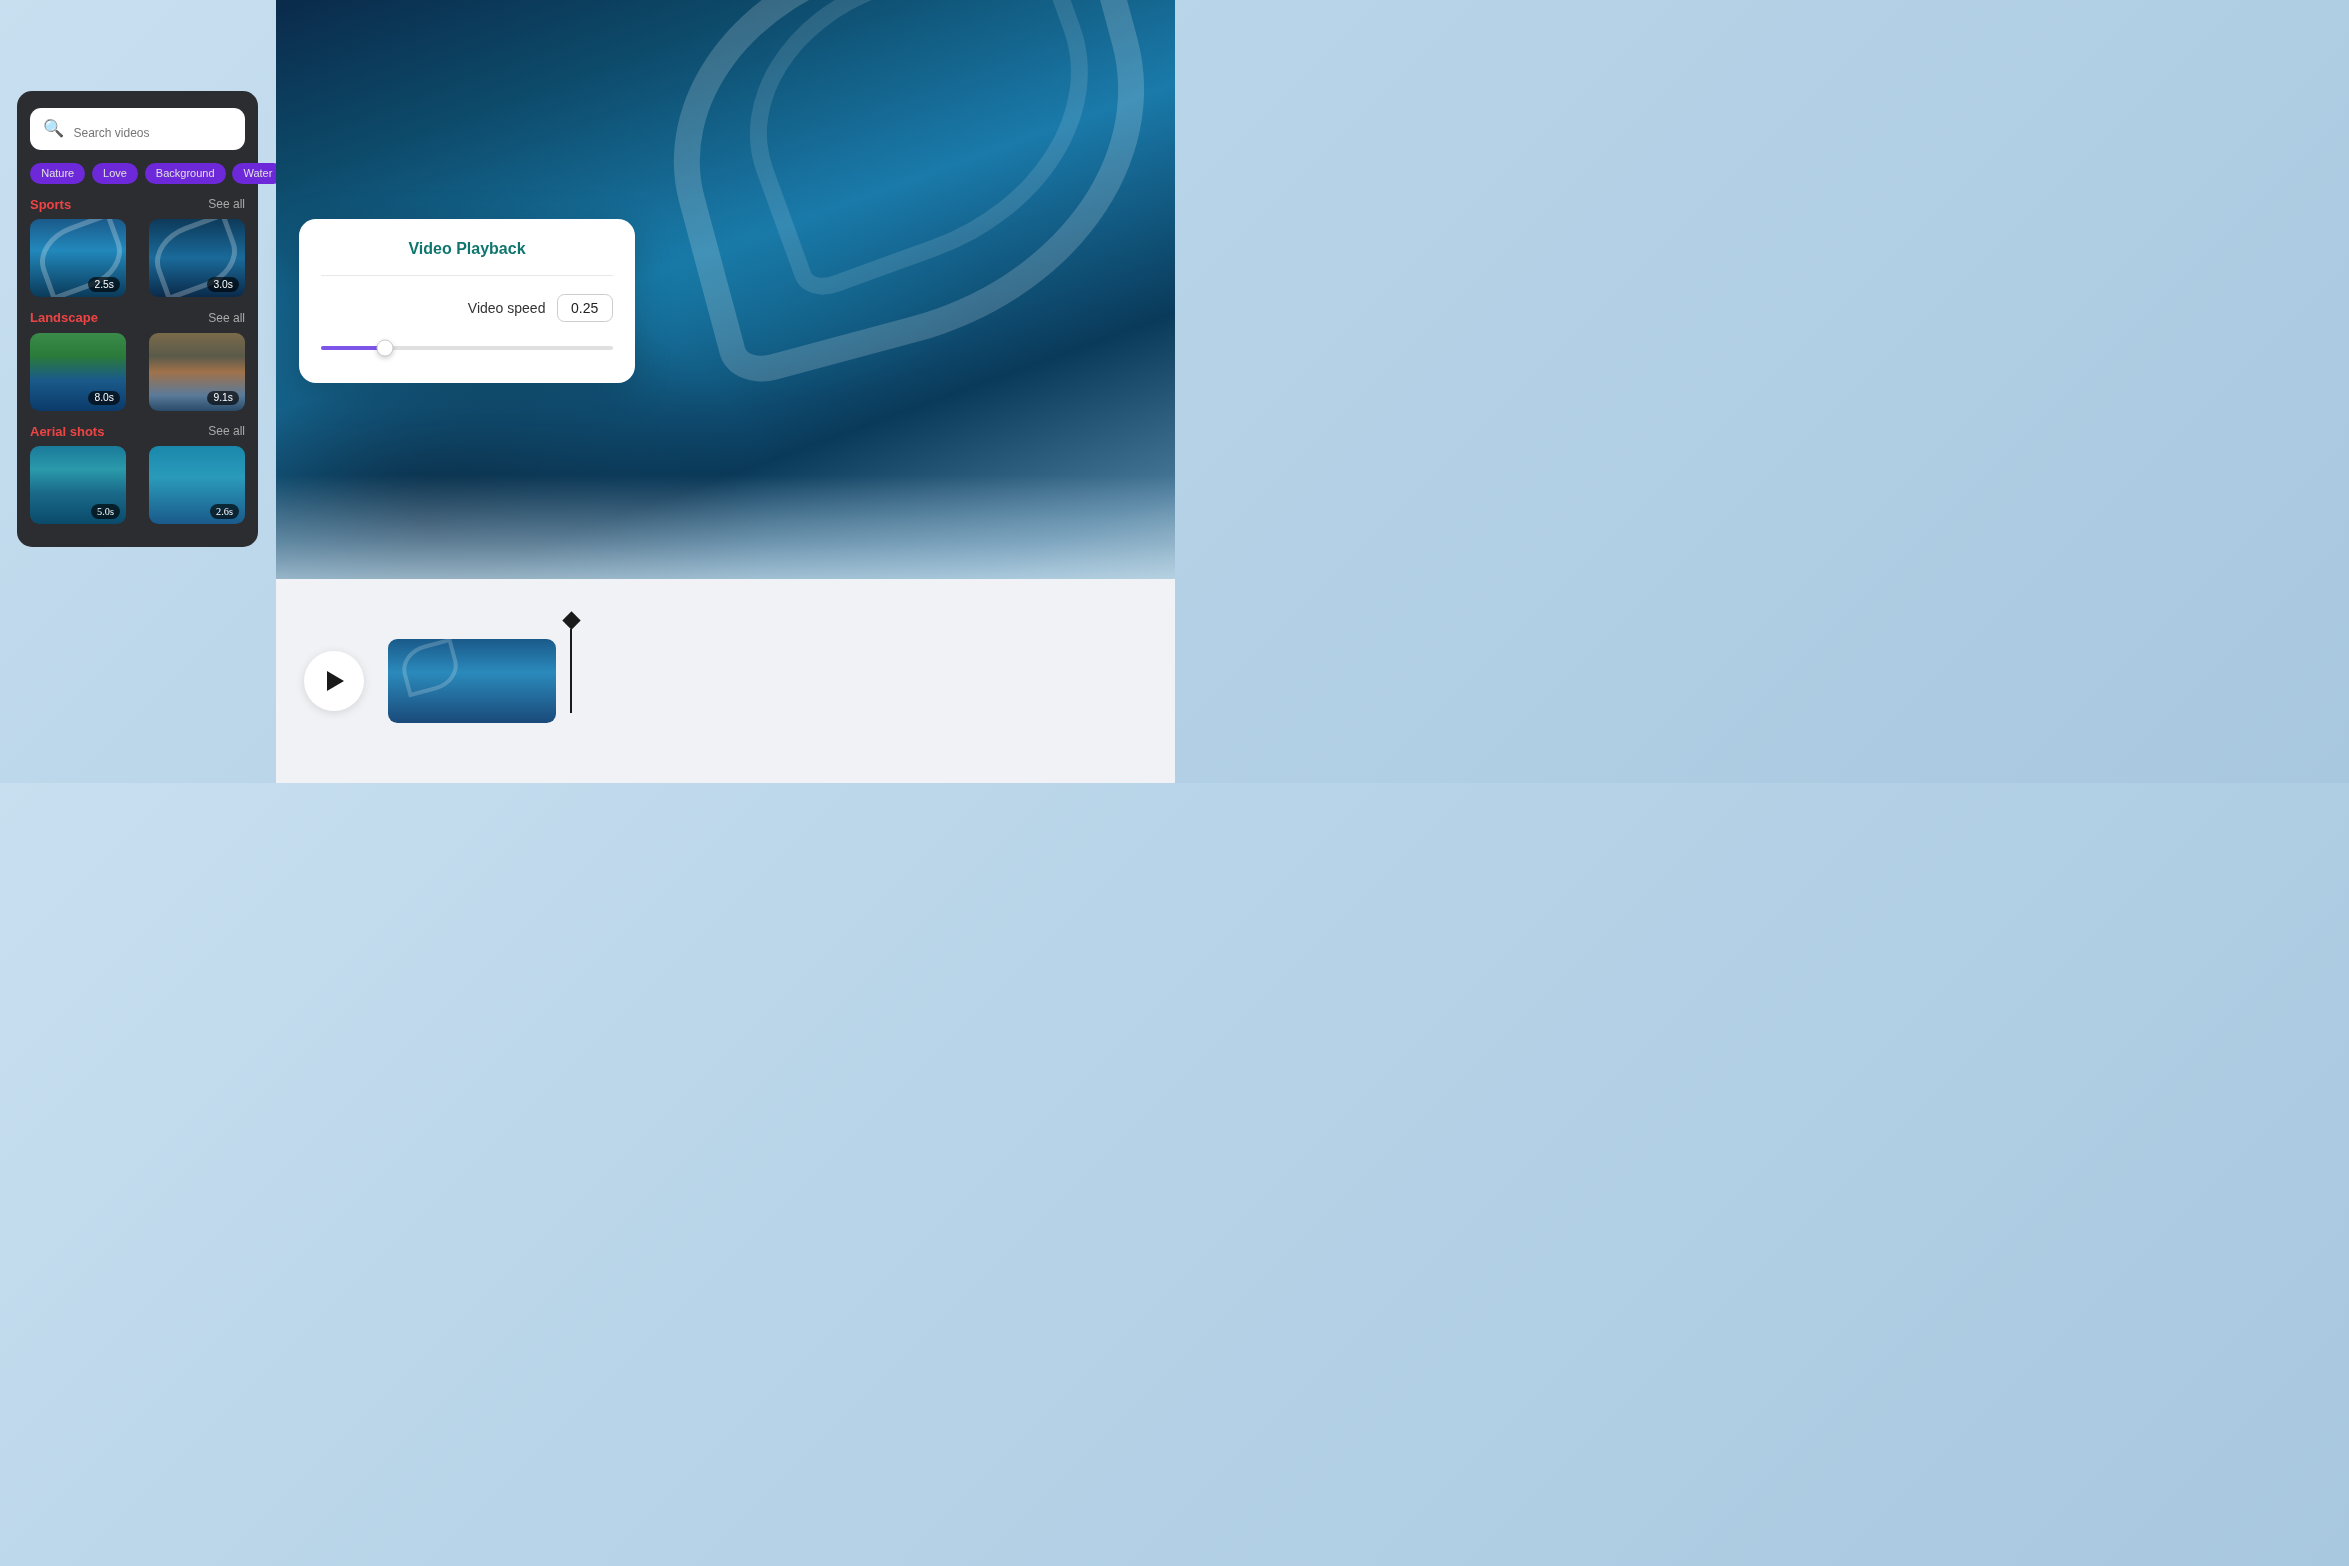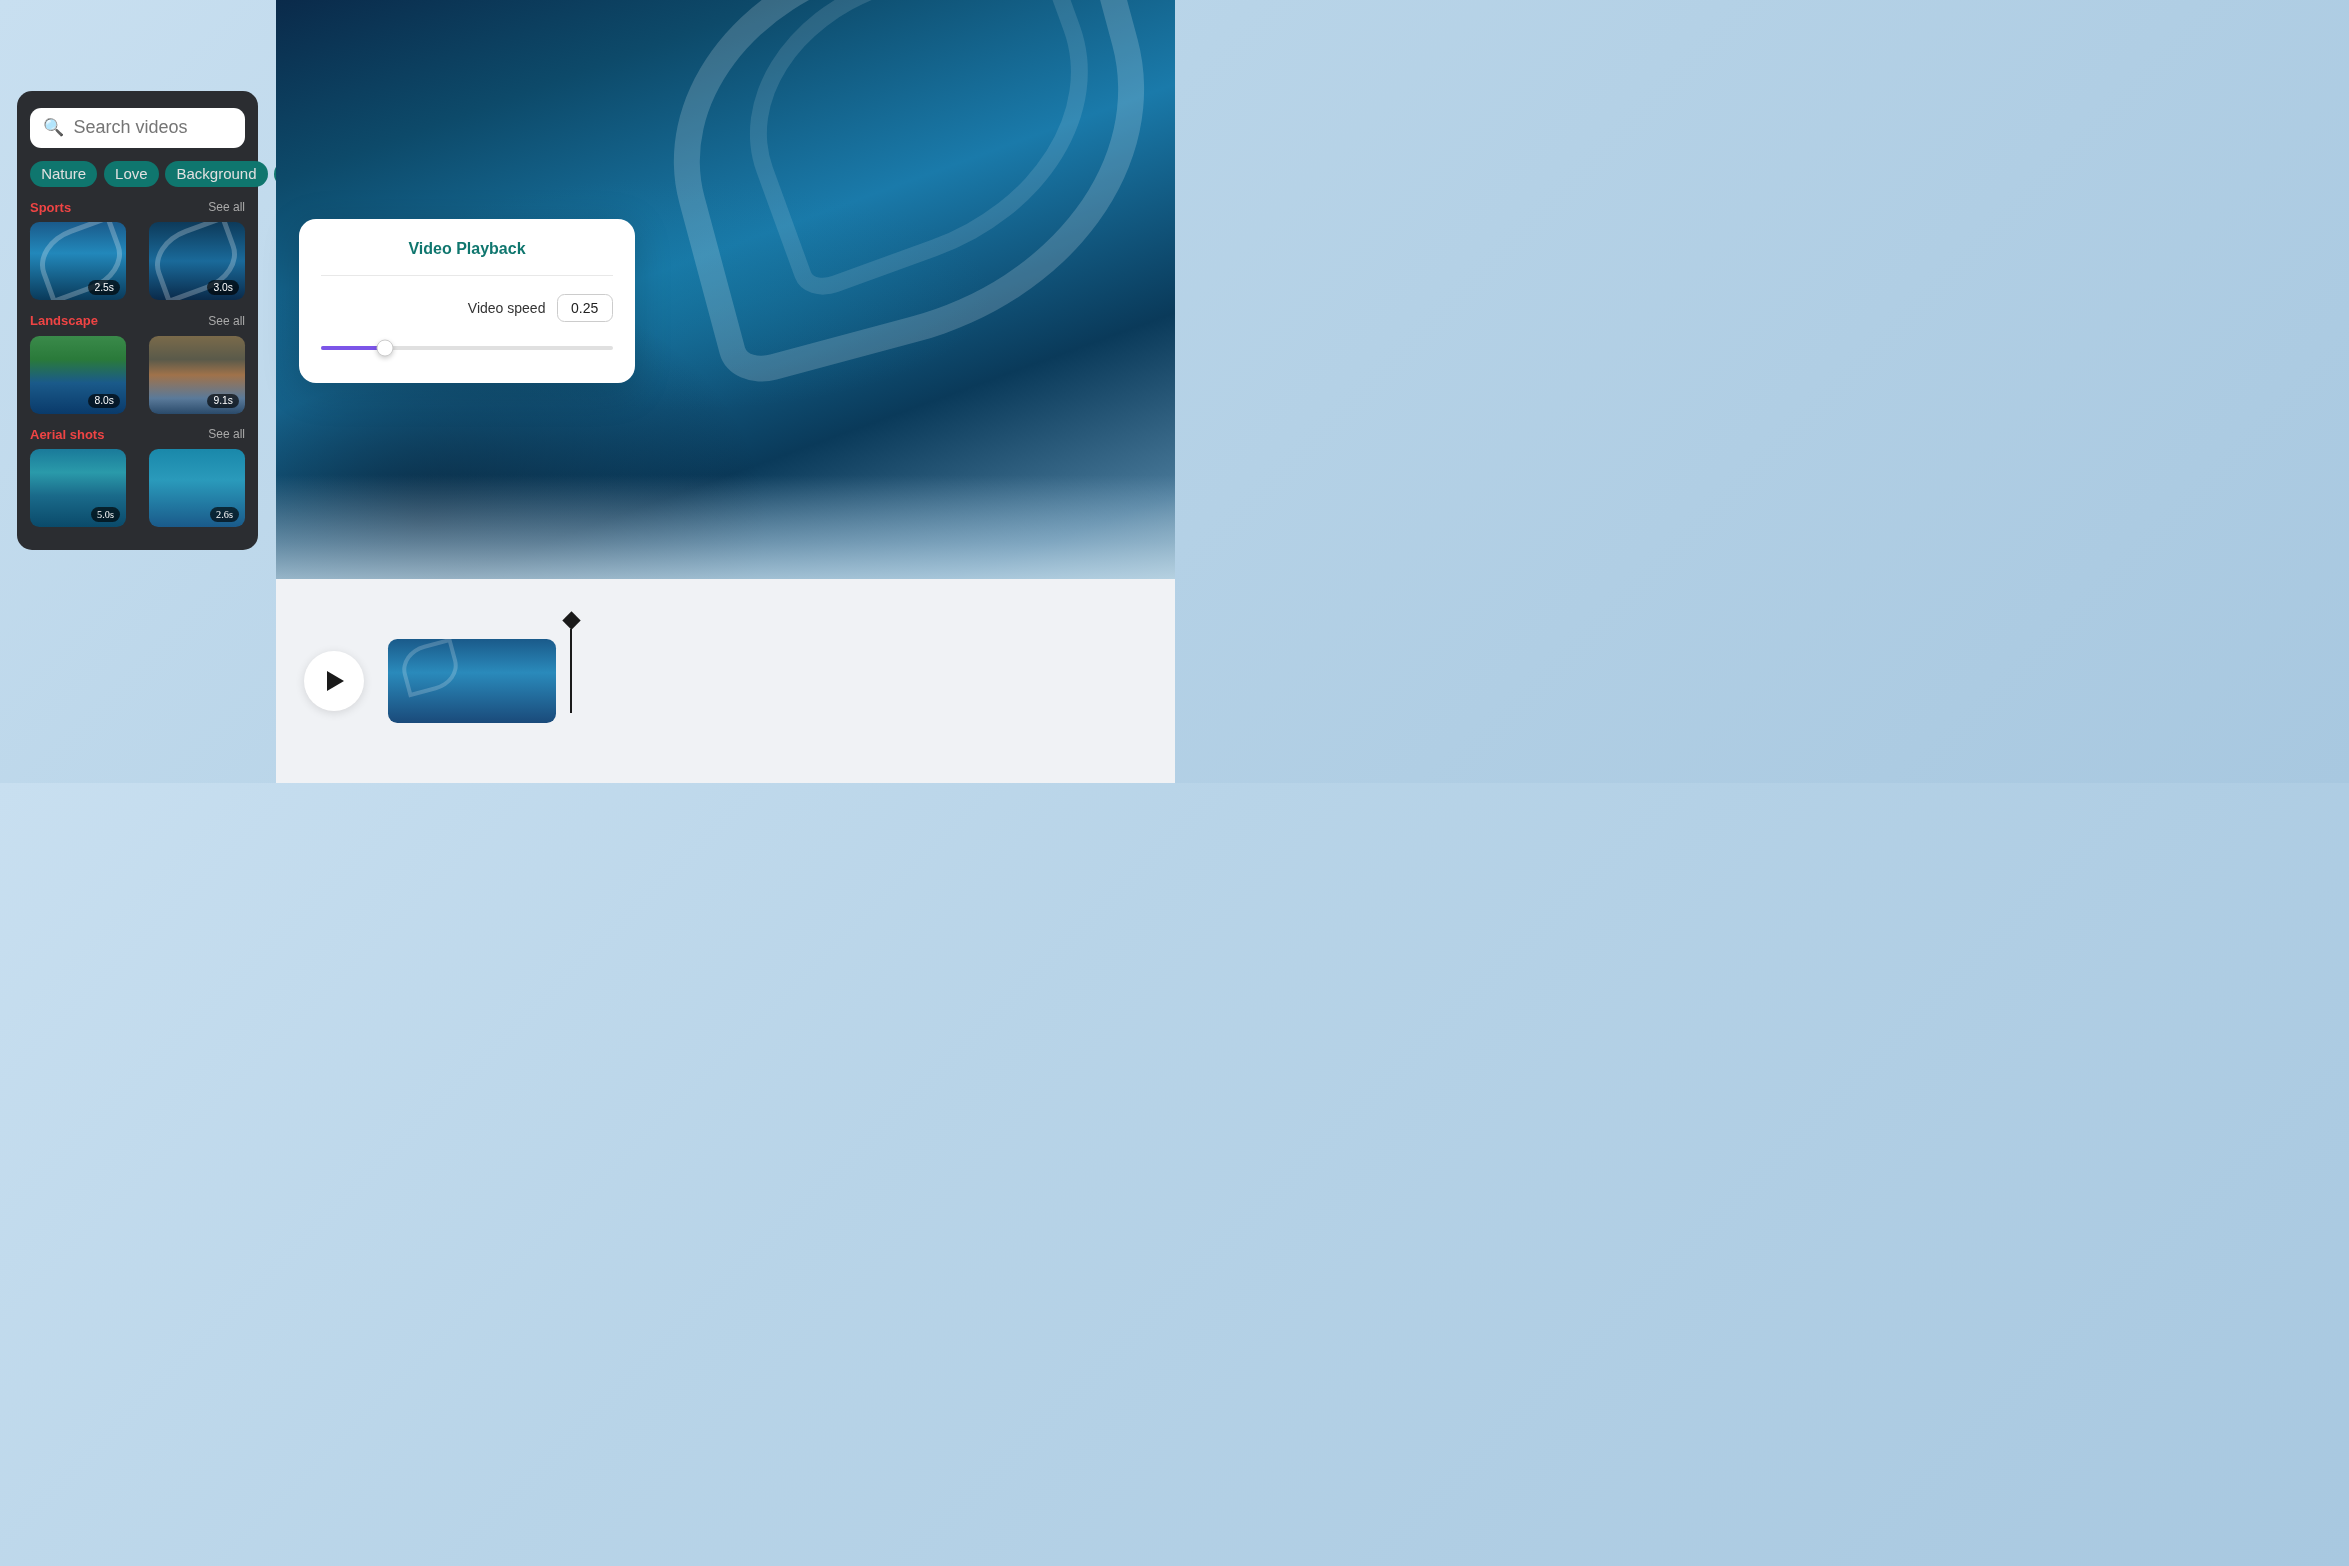--- a/index.html
+++ b/index.html
@@ -38,37 +38,38 @@
     }
     .search-icon {
       color: #555;
       font-size: 17px;
       flex-shrink: 0;
     }
     .search-input {
       border: none;
       outline: none;
       background: transparent;
-      font-size: 18px;
+      font-size: 12px;
       color: #a21caf;
       width: 100%;
+      margin-top: 9px;
     }
 
     
     .tags-row {
       display: flex;
       align-items: center;
       gap: 6.5px;
     }
     .tag {
-      background: #0f766e;
+      background: #6d28d9;
       color: #e0e0e0;
       border-radius: 18.6px;
       padding: 4.7px 11.2px;
-      font-size: 15px;
+      font-size: 11px;
       white-space: nowrap;
       cursor: pointer;
     }
     .chevron-right {
       margin-left: auto;
       color: #aaa;
       font-size: 13px;
       cursor: pointer;
     }
 

